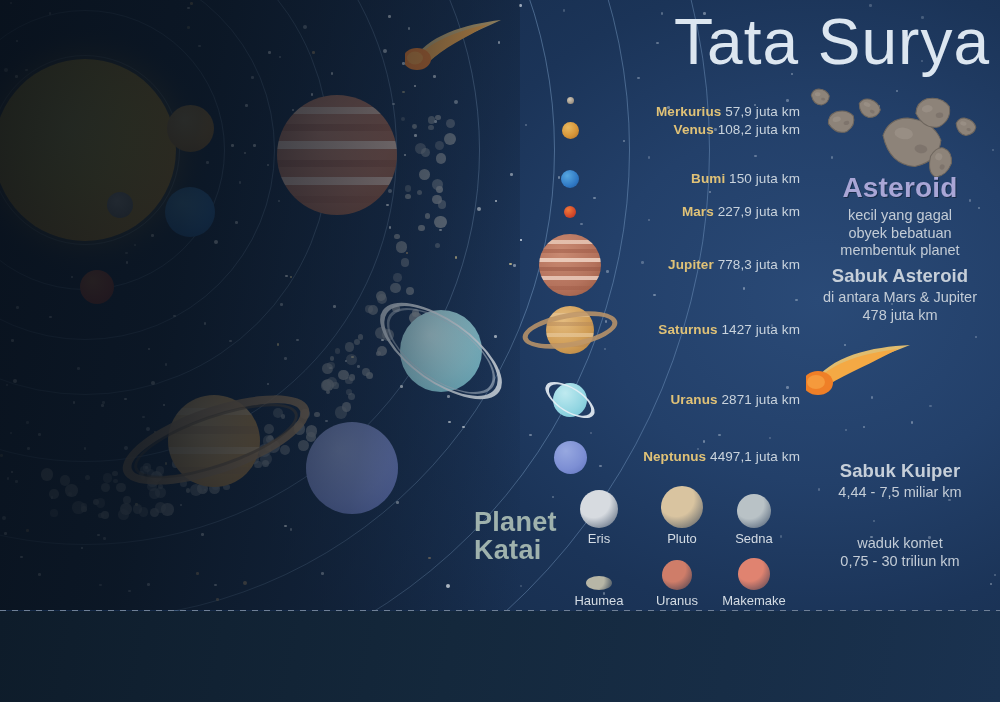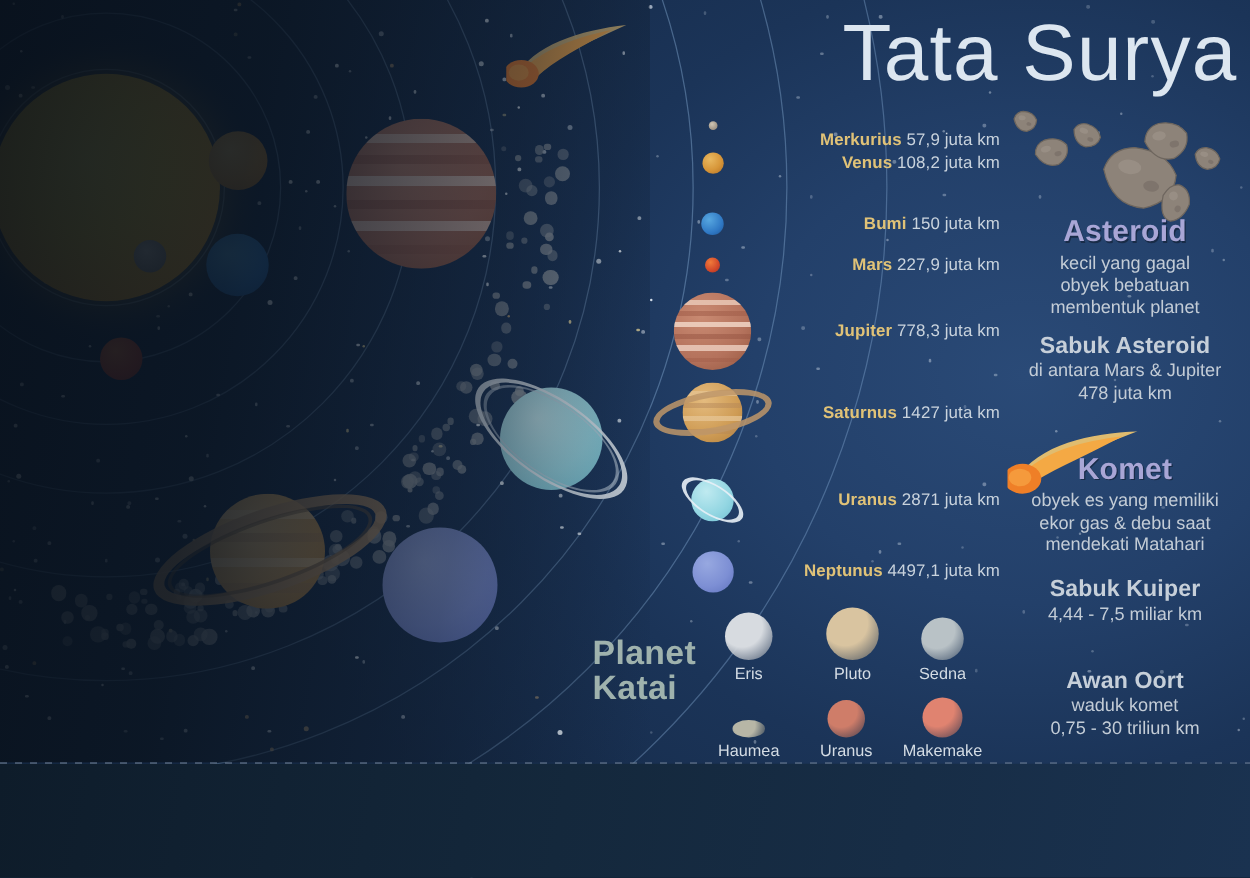--- a/index.html
+++ b/index.html
@@ -63,21 +63,21 @@
   .pbody { position:absolute; border-radius:50%; }
   .plabel {
     position:absolute; right:0; white-space:nowrap;
     font-size:13.5px; color:#c9d3dd; letter-spacing:.1px;
   }
   .plabel b { color:#e0c277; font-weight:bold; }
 
   
   .rcol { position:absolute; left:800px; width:200px; text-align:center; }
   .head-lav {
-    font-size:24px; font-weight:bold; color:#a9a6d6;
+    font-size:28px; font-weight:bold; color:#a9a6d6;
     text-shadow:1px 1px 0 rgba(0,0,0,.35); letter-spacing:.2px;
   }
   .head-gray {
     font-size:18.5px; font-weight:bold; color:#c6cfd9; letter-spacing:.1px;
   }
   .sub { font-size:14.5px; color:#c3ccd6; line-height:1.22; }
 
   
   #katai { position:absolute; left:455px; top:508px; width:95px;margin-left:19px; }
   #katai div { font-size:27px; font-weight:bold; color:#9fb2ad; line-height:1.05; letter-spacing:.3px;}
@@ -652,38 +652,29 @@
     </div>
   </div>
 
   <div id="comet-icon" style="position:absolute;left:806px;top:345px;width:110px;height:56px;"><svg width="110" height="56" viewBox="0 0 110 56">
         <path d="M6 40 C24 10 66 2 104 0 C74 12 44 22 24 38 Z" fill="#f0c76f" opacity=".92"></path>
         <path d="M6 40 C26 16 60 8 92 4 C66 18 42 28 22 40 Z" fill="#f4a944"></path>
         <ellipse cx="12" cy="38" rx="15" ry="12" fill="#ef7f27"></ellipse>
         <ellipse cx="10" cy="37" rx="9" ry="7" fill="#f59a3c"></ellipse>
       </svg></div>
 
-  <div class="rcol" style="top:362px;">
-    <div class="head-lav">Komet</div>
-    <div class="sub" style="margin-top:3px;">
-      <div>obyek es yang memiliki</div>
-      <div>ekor gas &amp; debu saat</div>
-      <div>mendekati Matahari</div>
-    </div>
-  </div>
 
   <div class="rcol" style="top:460px;">
     <div class="head-gray">Sabuk Kuiper</div>
     <div class="sub" style="margin-top:2px;">
       <div>4,44 - 7,5 miliar km</div>
     </div>
   </div>
 
   <div class="rcol" style="top:533px;">
-    <div class="head-gray">Awan Oort</div>
     <div class="sub" style="margin-top:2px;">
       <div>waduk komet</div>
       <div>0,75 - 30 triliun km</div>
     </div>
   </div>
 
   <div id="divider"></div>
   <div id="footer">
 
     

